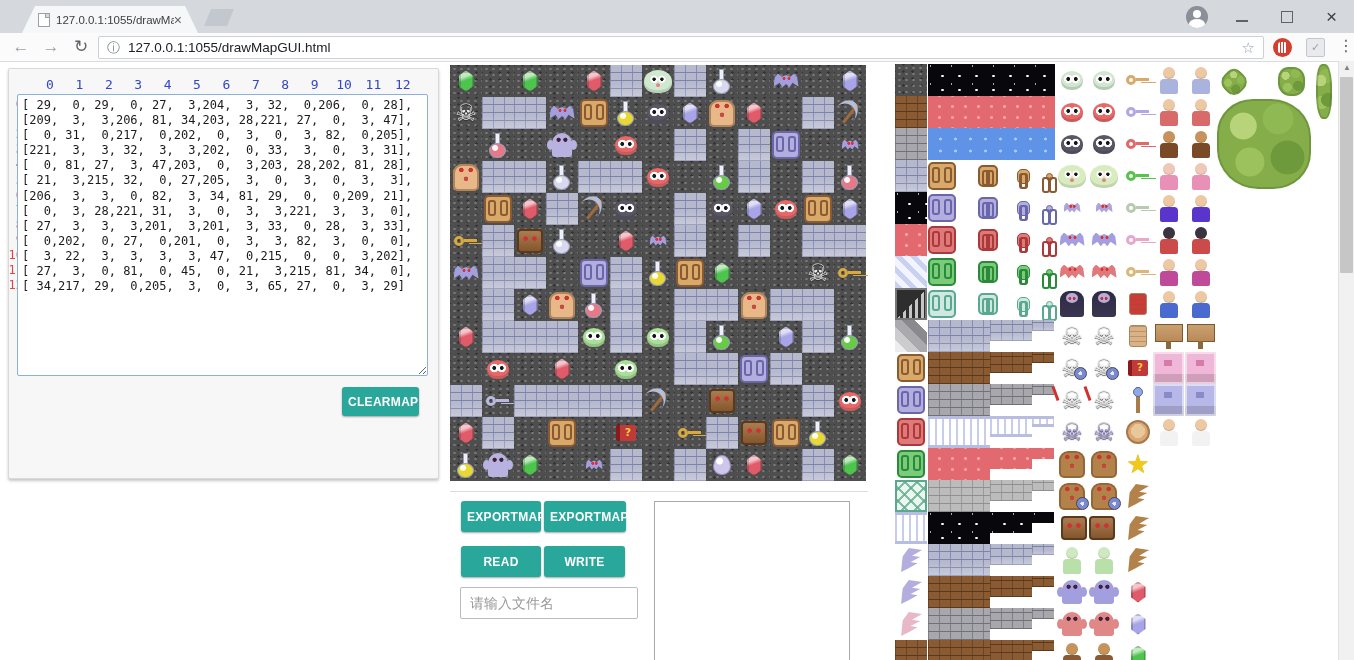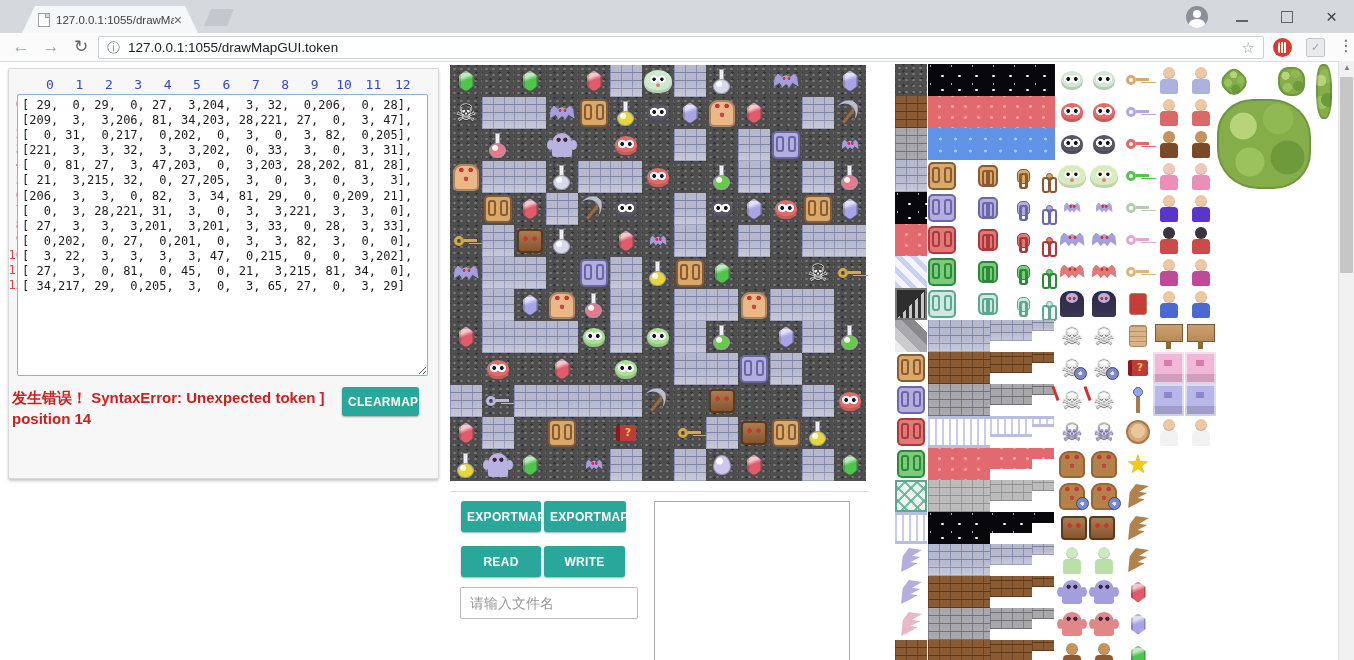--- a/index.html
+++ b/index.html
@@ -203,21 +203,21 @@
         <span id="close-ic">×</span>
       </div>
   </div>
 </div>
 <div id="toolbar"></div>
 <span class="navic" style="left:8px">←</span>
 <span class="navic" style="left:38px">→</span>
 <span class="navic" style="left:68px;color:#5f6368">↻</span>
 <div id="omnibox">
   <span class="info">ⓘ</span>
-  <span class="url">127.0.0.1:1055/drawMapGUI.token</span>
+  <span class="url">127.0.0.1:1055/drawMapGUI.html</span>
   <span class="star">☆</span>
 </div>
 <span id="ext-hand"></span>
 <span id="ext-check">✓</span>
 <span id="menu-dots">⋮</span>
 
 <div id="left-panel">
   <div id="col-headers">
       <span style="left: 41px;">0</span>
       <span style="left: 70.4px;">1</span>
@@ -255,21 +255,20 @@
 [  0, 81, 27,  3, 47,203,  0,  3,203, 28,202, 81, 28],
 [ 21,  3,215, 32,  0, 27,205,  3,  0,  3,  0,  3,  3],
 [206,  3,  3,  0, 82,  3, 34, 81, 29,  0,  0,209, 21],
 [  0,  3, 28,221, 31,  3,  0,  3,  3,221,  3,  3,  0],
 [ 27,  3,  3,  3,201,  3,201,  3, 33,  0, 28,  3, 33],
 [  0,202,  0, 27,  0,201,  0,  3,  3, 82,  3,  0,  0],
 [  3, 22,  3,  3,  3,  3, 47,  0,215,  0,  0,  3,202],
 [ 27,  3,  0, 81,  0, 45,  0, 21,  3,215, 81, 34,  0],
 [ 34,217, 29,  0,205,  3,  0,  3, 65, 27,  0,  3, 29]
 </textarea>
-  <div id="error-msg">发生错误！ SyntaxError: Unexpected token ] position 14</div>
   <button id="copymap-btn" class="teal-btn">CLEARMAP</button>
 </div>
 
 <div id="map-canvas">
     <div class="mtile bg-floor">
       <span class="sp k-gem" style="--c: #4ec44e;"></span>
     </div>
     <div class="mtile bg-floor"></div>
     <div class="mtile bg-floor">
       <span class="sp k-gem" style="--c: #4ec44e;"></span>

